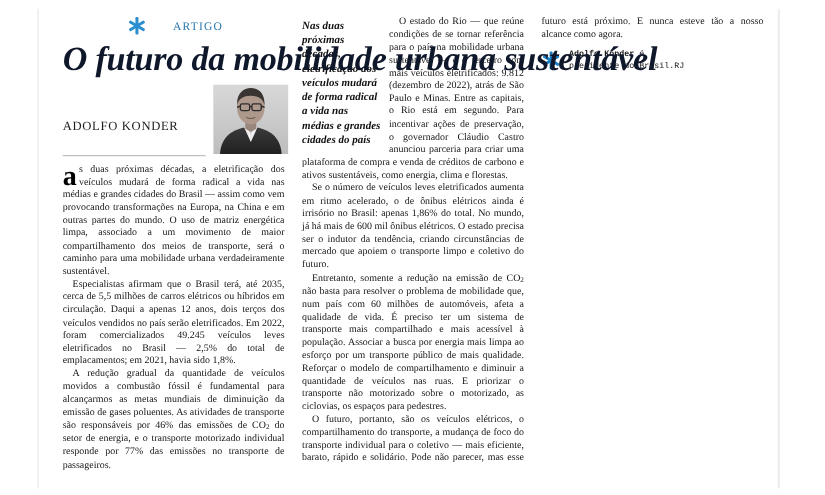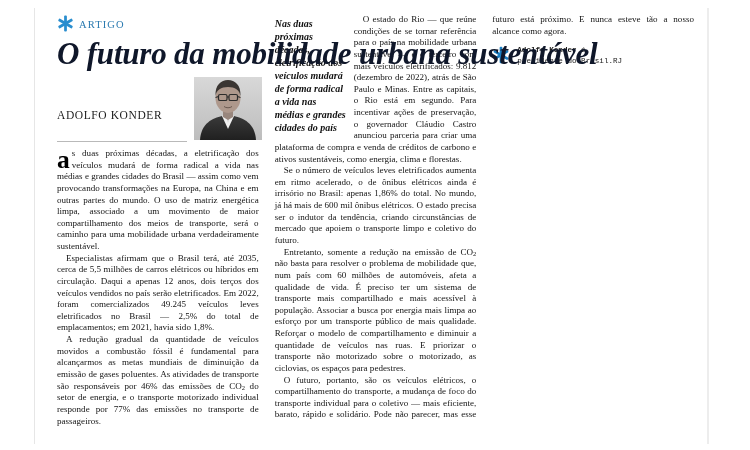--- a/index.html
+++ b/index.html
@@ -35,22 +35,23 @@
   .content {
     position: absolute;
     left: 57px; top: 14px;
     width: 637px; height: 428px;
   }
 
   
   .kicker-row {
     display: flex;
     align-items: center;
-    gap: 5px;
+    gap: 24px;
     height: 20px;
+    justify-content: center;
   }
   .asterisk {
     display: inline-block;
     width: 17px; height: 17px;
     flex: none;
     position: relative;
     top: -1px;
   }
   .asterisk svg { display: block; }
   .kicker {

